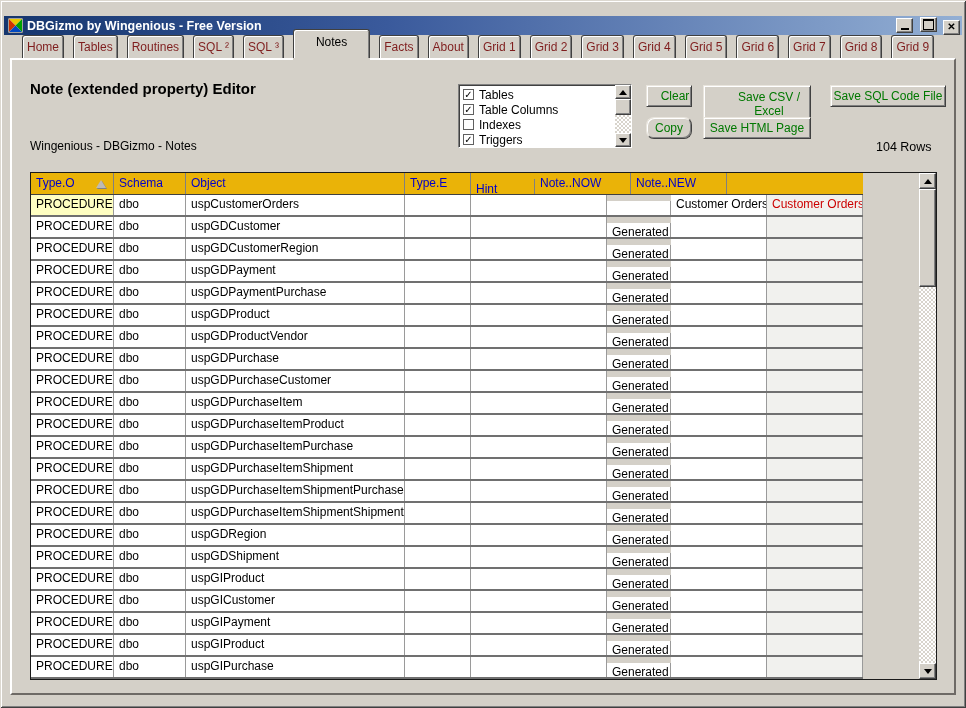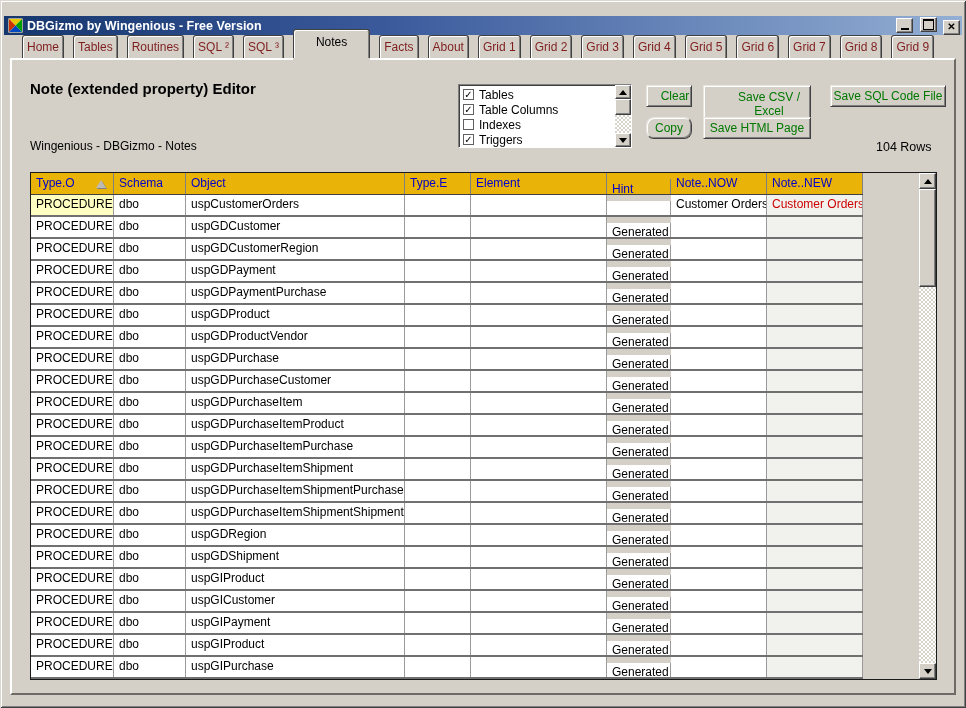--- a/index.html
+++ b/index.html
@@ -236,21 +236,20 @@
 
     <div class="rowcount">104 Rows</div>
 
     <div class="grid">
       <div class="grid-table">
         <div class="grid-header">
             <div class="hcell c0"><span>Type.O</span><span class="sort-arrow"></span></div>
             <div class="hcell c1"><span>Schema</span></div>
             <div class="hcell c2"><span>Object</span></div>
             <div class="hcell c3"><span>Type.E</span></div>
-            <div class="hcell c4"><span>Element</span></div>
             <div class="hcell c5"><span>Hint</span></div>
             <div class="hcell c6"><span>Note..NOW</span></div>
             <div class="hcell c7"><span>Note..NEW</span></div>
           </div>
         <div class="grid-body">
             <div class="grow">
               <div class="gcell c0 selected">PROCEDURE</div>
               <div class="gcell c1">dbo</div>
               <div class="gcell c2">uspCustomerOrders</div>
               <div class="gcell c3"></div>

